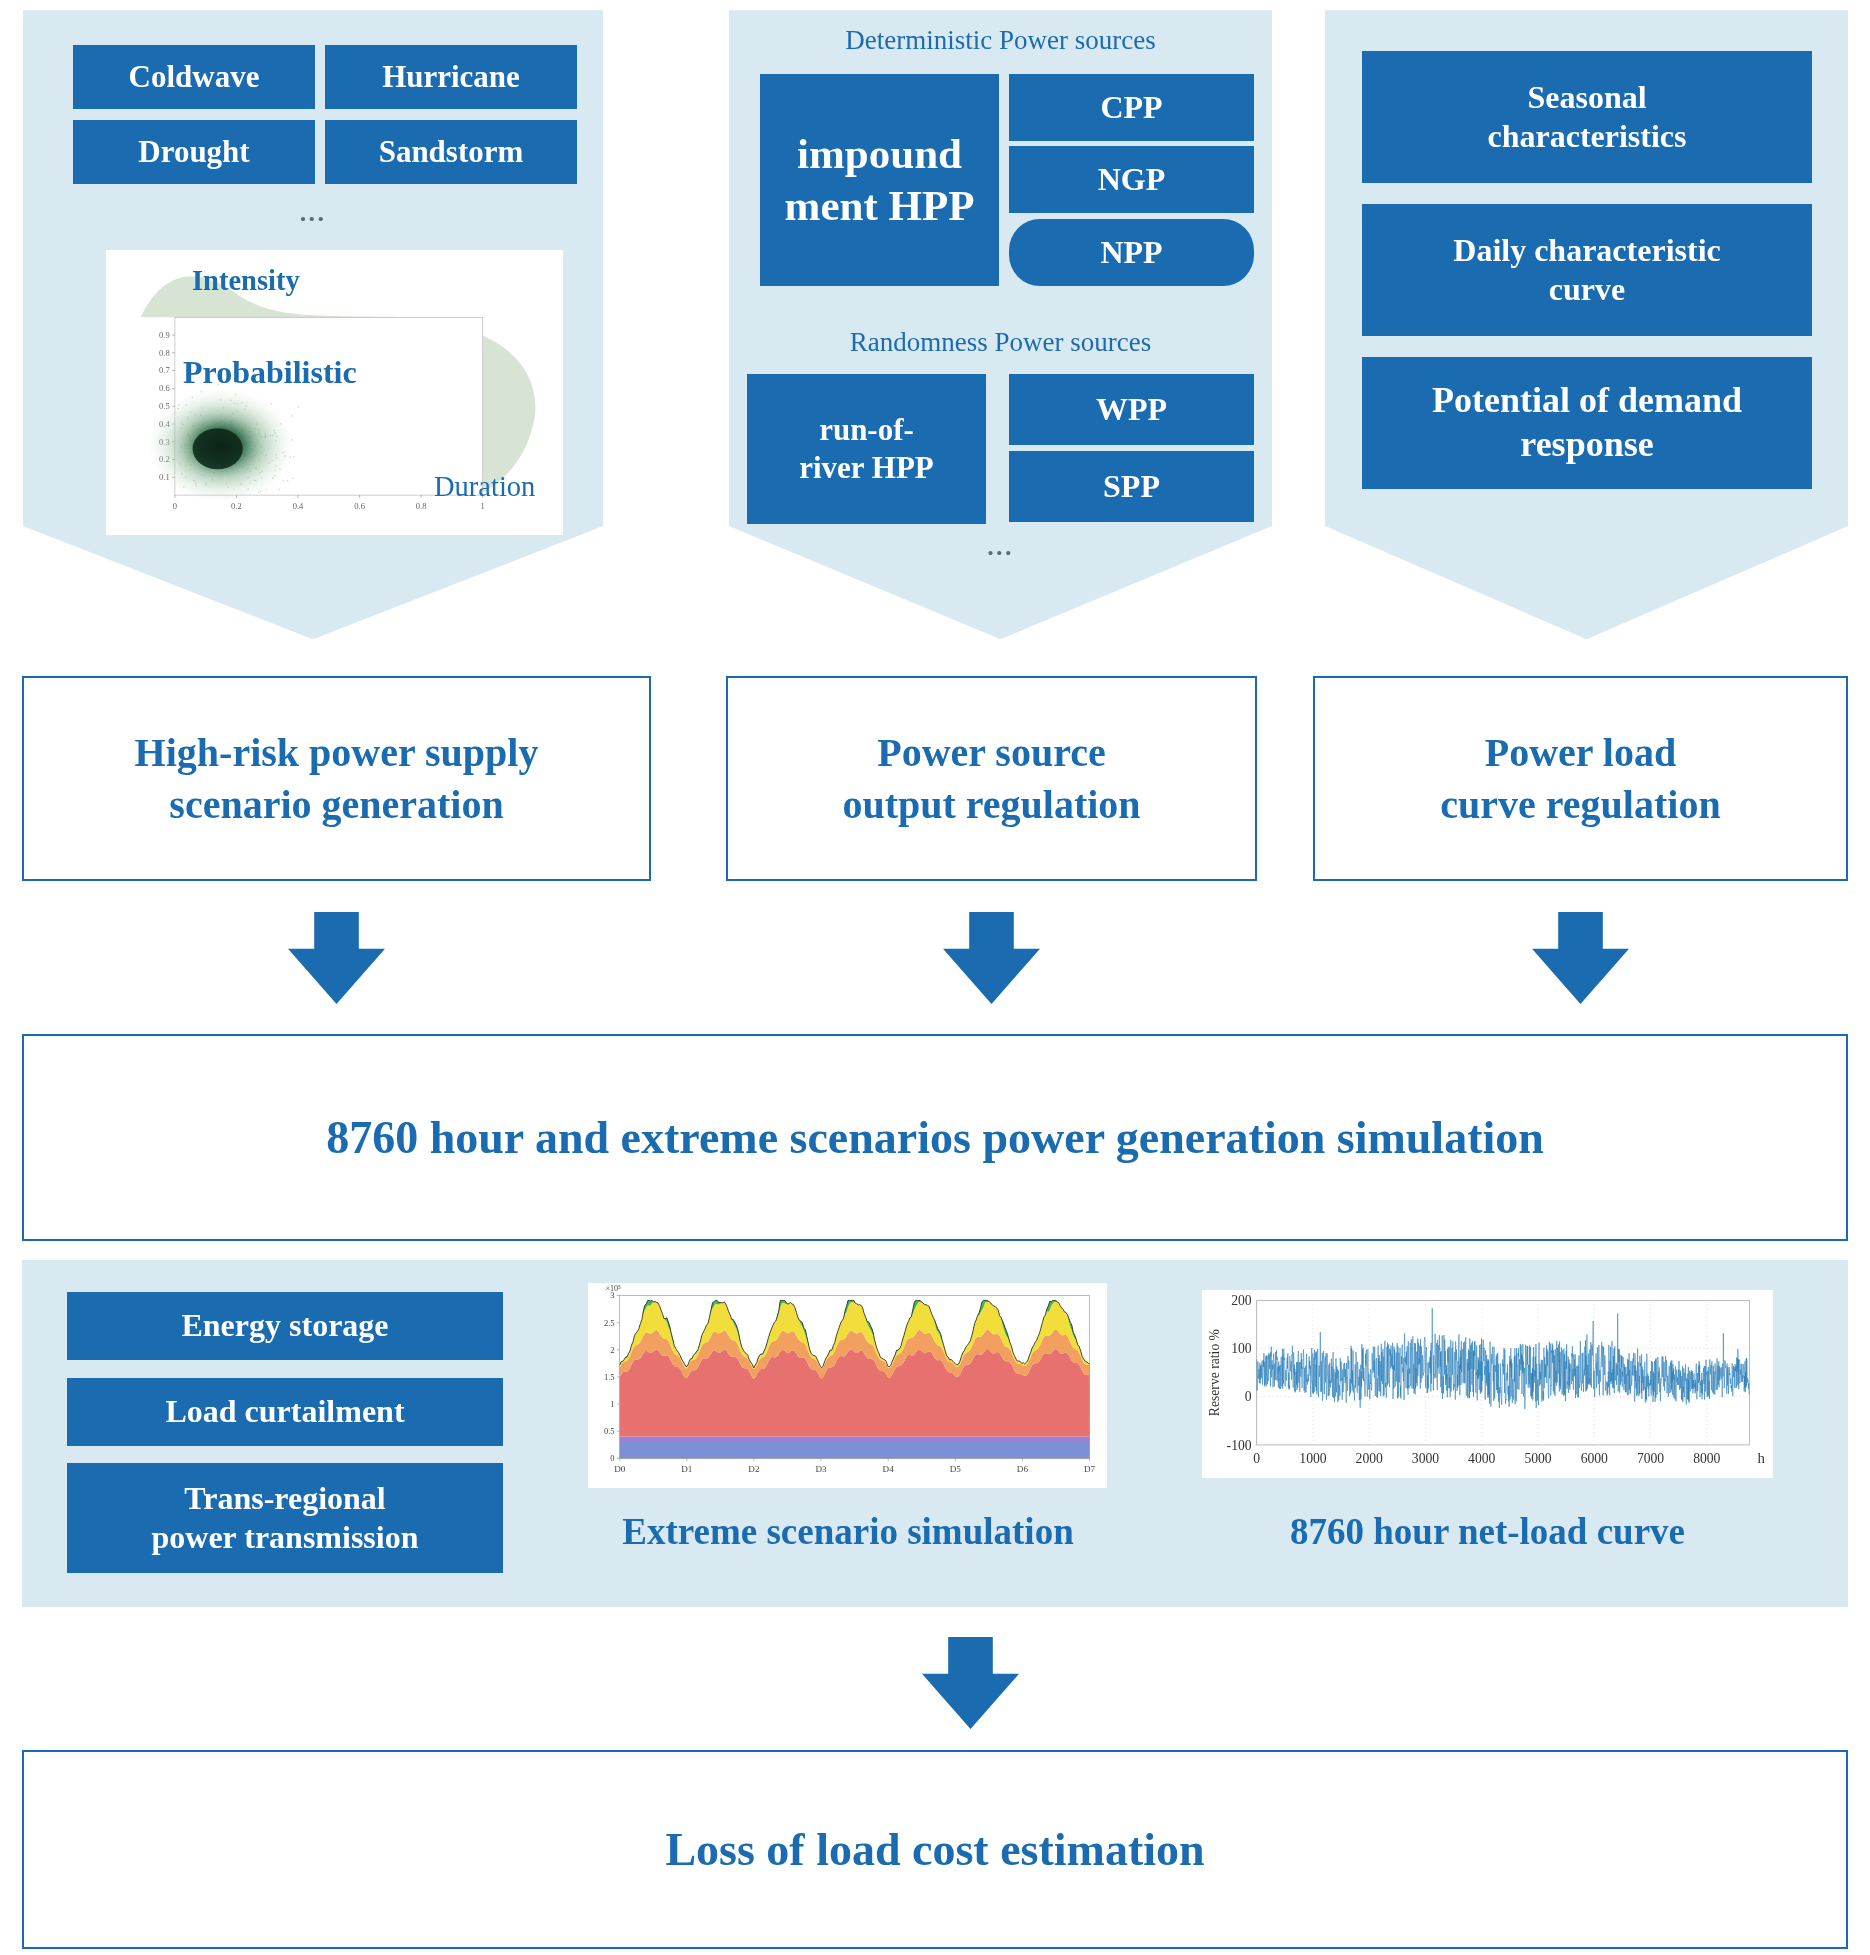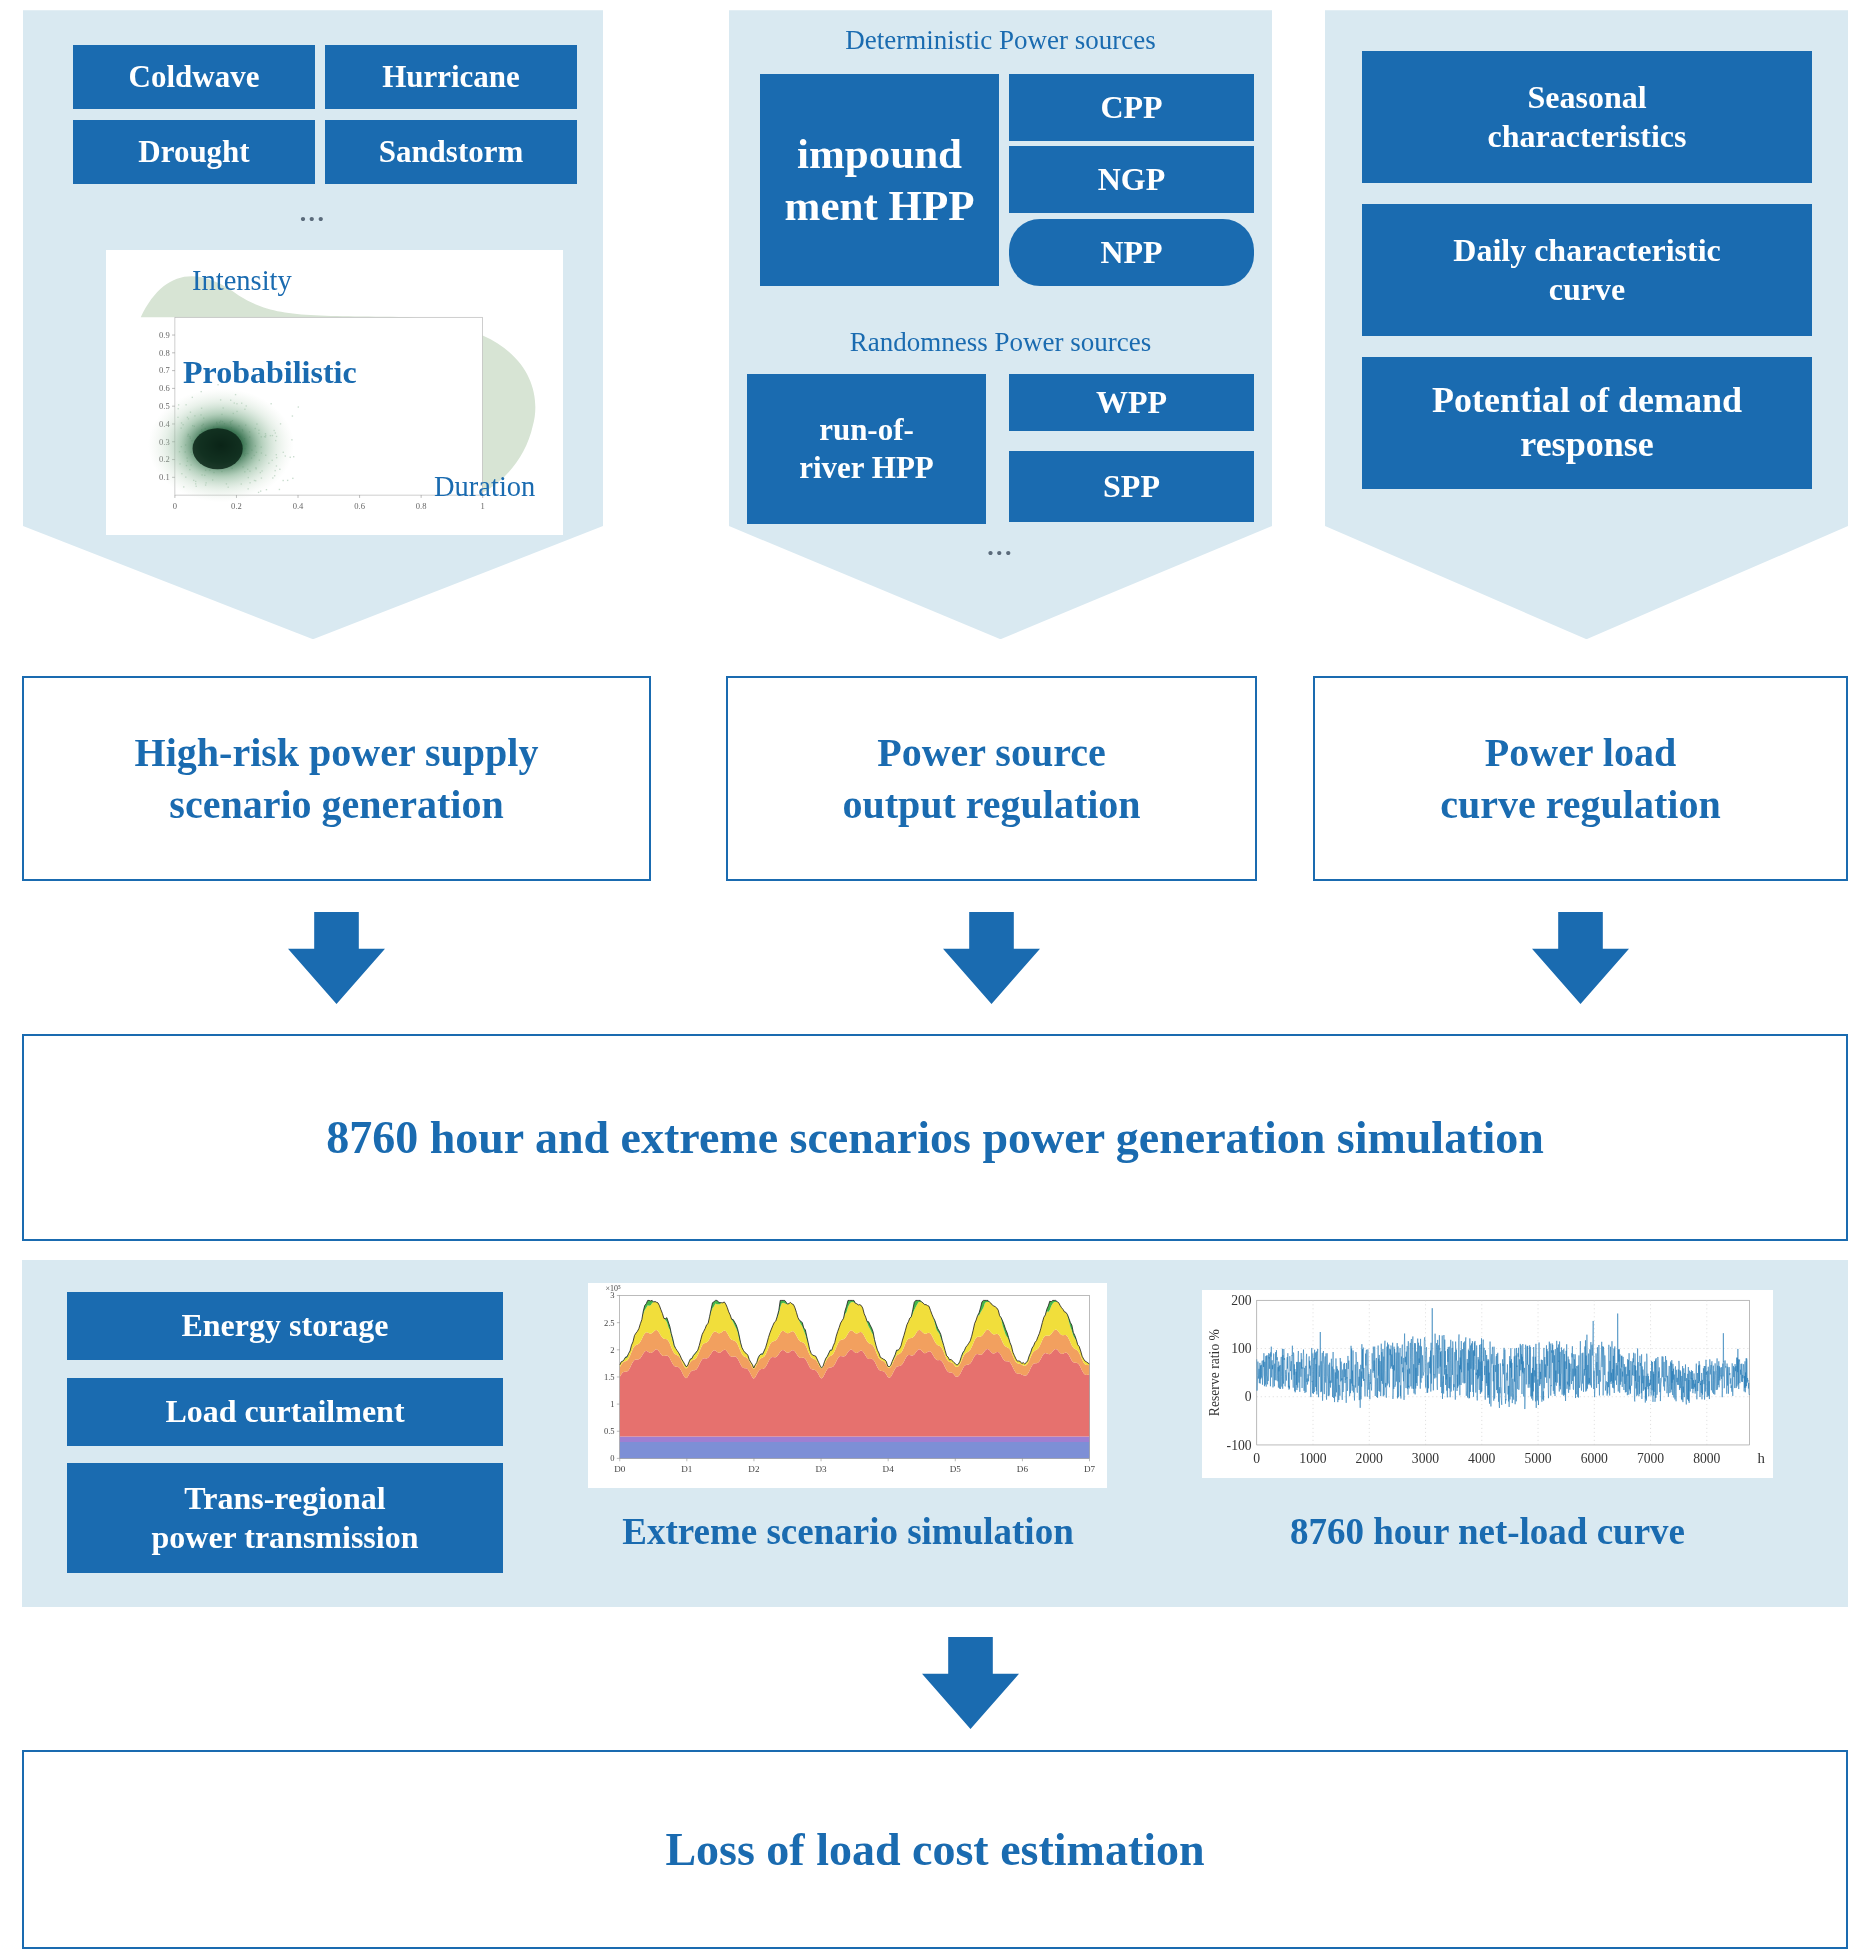--- a/index.html
+++ b/index.html
@@ -335,21 +335,21 @@
           <rect x="145.7902281023562" y="328.87212925042024" width="2.4" height="2.4" fill="#9dbfa6" opacity="0.55"></rect>
           <rect x="223.95280625112355" y="371.99402905452064" width="2.4" height="2.4" fill="#9dbfa6" opacity="0.55"></rect>
           <rect x="293.7724120672792" y="394.8856918552052" width="2.4" height="2.4" fill="#9dbfa6" opacity="0.55"></rect>
           <rect x="137.6197921615094" y="340.97043980877845" width="2.4" height="2.4" fill="#9dbfa6" opacity="0.55"></rect>
           <rect x="236.2652269229293" y="352.17404297470114" width="2.4" height="2.4" fill="#9dbfa6" opacity="0.55"></rect>
           <rect x="289.93323325552046" y="324.3730921534449" width="2.4" height="2.4" fill="#9dbfa6" opacity="0.55"></rect>
           <rect x="215.92717964574695" y="342.6634925758559" width="2.4" height="2.4" fill="#9dbfa6" opacity="0.55"></rect>
           <ellipse cx="201" cy="342.64" rx="128" ry="100" fill="url(#blobGrad)"></ellipse>
           <ellipse cx="195" cy="348.64" rx="44" ry="36" fill="#0b2417" opacity="0.85"></ellipse>
         </svg>
-      <div class="chart-label" style="left:86px;top:15px;font-size:28.5px;">Intensity</div>
+      <div class="chart-label" style="left:86px;top:15px;font-size:28.5px;font-weight:bold;">Intensity</div>
       <div class="chart-label" style="left:77px;top:104px;font-size:32px;font-weight:bold;">Probabilistic</div>
       <div class="chart-label" style="left:328px;top:221px;font-size:28.5px;">Duration</div>
     </div>
   </div>
 
   <div class="panel chevron" style="left:729px;top:10.3px;width:543px;height:629px;">
     <div class="panel-header" style="top:15px;">Deterministic Power sources</div>
     <div class="bluebox" style="left:31px;top:64px;width:239px;height:212px;font-size:43px;">
       <span>impound
 ment HPP</span>
@@ -361,21 +361,21 @@
       <span>NGP</span>
     </div>
     <div class="bluebox" style="left:280px;top:209px;width:245px;height:67px;font-size:32px;border-radius:31px;">
       <span>NPP</span>
     </div>
     <div class="panel-header" style="top:317px;">Randomness Power sources</div>
     <div class="bluebox" style="left:18px;top:364px;width:239px;height:150px;font-size:31px;">
       <span>run-of-
 river HPP</span>
     </div>
-    <div class="bluebox" style="left:280px;top:364px;width:245px;height:57px;font-size:32px;justify-content:center;">
+    <div class="bluebox" style="left:280px;top:364px;width:245px;height:71px;font-size:32px;justify-content:center;">
       <span>WPP</span>
     </div>
     <div class="bluebox" style="left:280px;top:441px;width:245px;height:71px;font-size:32px;">
       <span>SPP</span>
     </div>
     <div class="dots" style="top:522px;">...</div>
   </div>
 
   <div class="panel chevron" style="left:1325px;top:10.3px;width:523px;height:629px;">
     <div class="bluebox" style="left:37px;top:41px;width:450px;height:132px;font-size:32px;">

